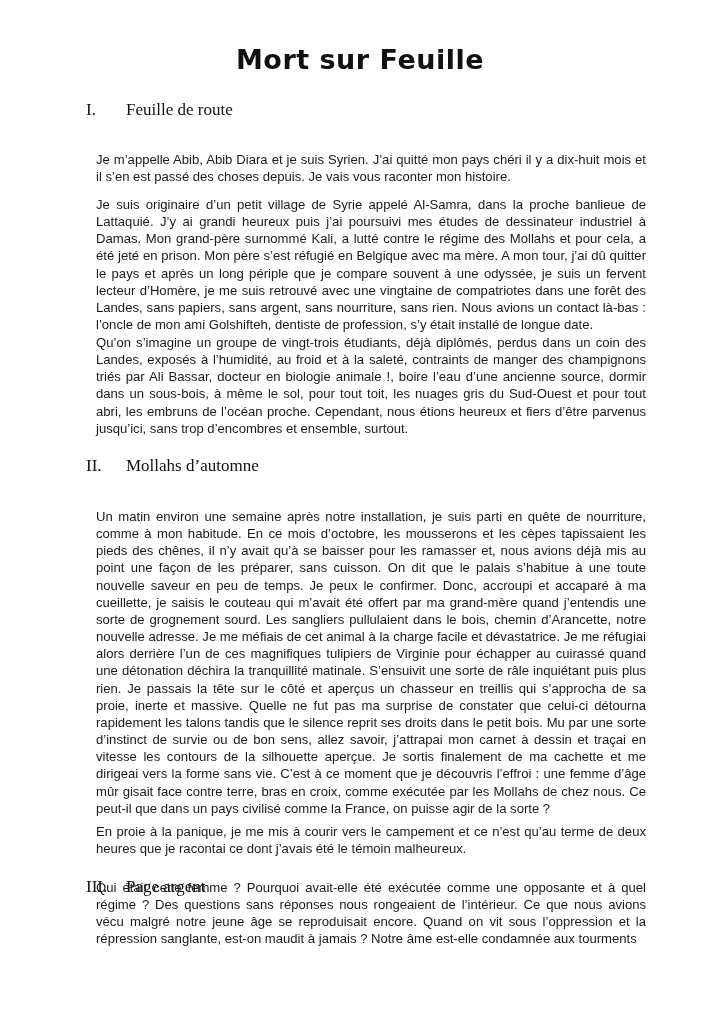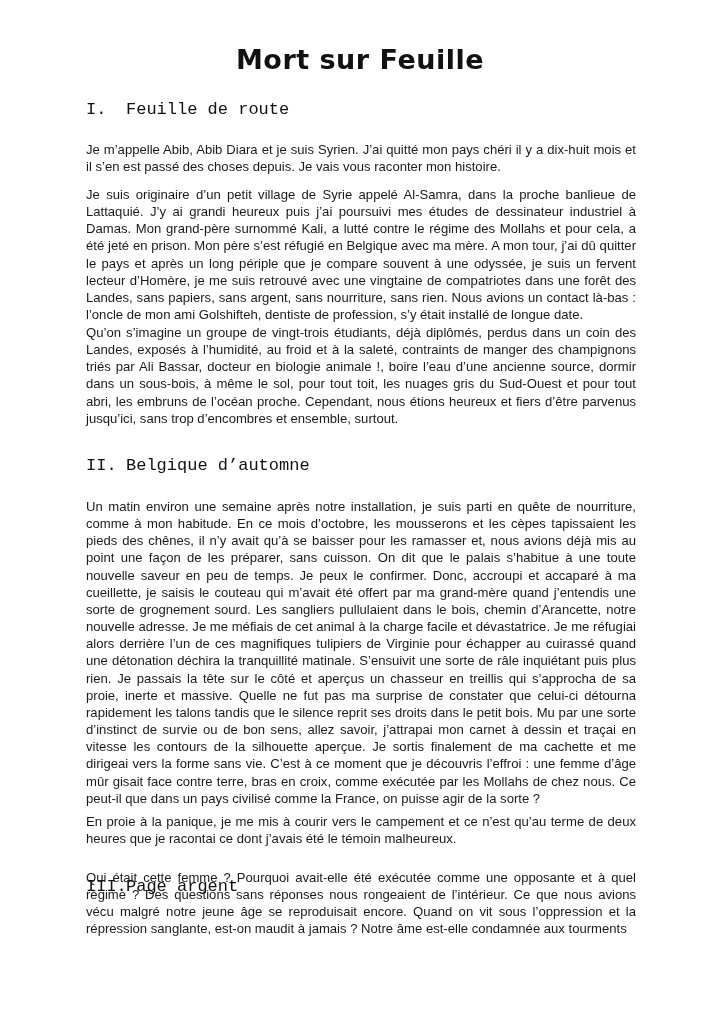--- a/index.html
+++ b/index.html
@@ -4,46 +4,46 @@
 <style>
   html, body { margin: 0; padding: 0; background: #ffffff; }
   body { width: 724px; height: 1023px; overflow: hidden; position: relative; color: #1a1a1a; }
   .page { position: absolute; left: 0; top: 0; width: 724px; height: 1023px; }
   .title {
     position: absolute; left: 0; top: 44px; width: 720px; text-align: center;
     font-family: "DejaVu Sans", sans-serif; font-weight: bold; font-size: 27px;
     letter-spacing: 0.5px; color: #111;
   }
   .section-heading {
-    position: absolute; left: 86px; font-family: Liberation Mono, monospace;
+    position: absolute; left: 86px; font-family: Liberation Serif, serif;
     font-size: 17px; color: #111; white-space: nowrap;
   }
   .section-heading .num { display: inline-block; width: 40px; font-weight: normal; }
   .section-heading .txt { font-weight: normal; }
   .para {
-    position: absolute; left: 86px; width: 550px; margin: 0;
+    position: absolute; left: 86px; width: 550px; margin: 10px;
     font-family: "Liberation Sans", sans-serif; font-size: 13.1px; line-height: 17.15px;
     text-align: justify; color: #1a1a1a;
   }
 </style>
 </head>
 <body>
 
 <div class="page">
   <div class="title">Mort sur Feuille</div>
 
   <div class="section-heading" style="top:100px">
     <span class="num">I.</span><span class="txt">Feuille de route</span>
   </div>
   <p class="para" style="top:141px">Je m’appelle Abib, Abib Diara et je suis Syrien. J’ai quitté mon pays chéri il y a dix-huit mois et il s’en est passé des choses depuis. Je vais vous raconter mon histoire.</p>
   <p class="para" style="top:186px">Je suis originaire d’un petit village de Syrie appelé Al-Samra, dans la proche banlieue de Lattaquié. J’y ai grandi heureux puis j’ai poursuivi mes études de dessinateur industriel à Damas. Mon grand-père surnommé Kali, a lutté contre le régime des Mollahs et pour cela, a été jeté en prison. Mon père s’est réfugié en Belgique avec ma mère.  A mon tour, j’ai dû quitter le pays et après un long périple que je compare souvent à une odyssée, je suis un fervent lecteur d’Homère, je me suis retrouvé avec une vingtaine de compatriotes dans une forêt des Landes, sans papiers, sans argent, sans nourriture, sans rien. Nous avions un contact là-bas : l’oncle de mon ami Golshifteh, dentiste de profession, s’y était installé de longue date.</p>
   <p class="para" style="top:324px">Qu’on s’imagine un groupe de vingt-trois étudiants, déjà diplômés, perdus dans un coin des Landes, exposés à l’humidité, au froid et à la saleté, contraints de manger des champignons triés par Ali Bassar, docteur en biologie animale !, boire l’eau d’une ancienne source, dormir dans un sous-bois, à même le sol, pour tout toit, les nuages gris du Sud-Ouest et pour tout abri, les embruns de l’océan proche. Cependant, nous étions heureux et fiers d’être parvenus jusqu’ici, sans trop d’encombres et ensemble, surtout.</p>
 
   <div class="section-heading" style="top:456px">
-    <span class="num">II.</span><span class="txt">Belgique d’automne</span>
+    <span class="num">II.</span><span class="txt">Mollahs d’automne</span>
   </div>
   <p class="para" style="top:498px">Un matin environ une semaine après notre installation, je suis parti en quête de nourriture, comme à mon habitude. En ce mois d’octobre, les mousserons et les cèpes tapissaient les pieds des chênes, il n’y avait qu’à se baisser pour les ramasser et, nous avions déjà mis au point une façon de les préparer, sans cuisson. On dit que le palais s’habitue à une toute nouvelle saveur en peu de temps. Je peux le confirmer. Donc, accroupi et accaparé à ma cueillette, je saisis le couteau qui m’avait été offert par ma grand-mère quand j’entendis une sorte de grognement sourd. Les sangliers pullulaient dans le bois, chemin d’Arancette, notre nouvelle adresse. Je me méfiais de cet animal à la charge facile et dévastatrice. Je me réfugiai alors derrière l’un de ces magnifiques tulipiers de Virginie pour échapper au cuirassé quand une détonation déchira la tranquillité matinale. S’ensuivit une sorte de râle inquiétant puis plus rien. Je passais la tête sur le côté et aperçus un chasseur en treillis qui s’approcha de sa proie, inerte et massive. Quelle ne fut pas ma surprise de constater que celui-ci détourna rapidement les talons tandis que le silence reprit ses droits dans le petit bois. Mu par une sorte d’instinct de survie ou de bon sens, allez savoir, j’attrapai mon carnet à dessin et traçai en vitesse les contours de la silhouette aperçue. Je sortis finalement de ma cachette et me dirigeai vers la forme sans vie. C’est à ce moment que je découvris l’effroi : une femme d’âge mûr gisait face contre terre, bras en croix, comme exécutée par les Mollahs de chez nous. Ce peut-il que dans un pays civilisé comme la France, on puisse agir de la sorte ?</p>
   <p class="para" style="top:813px">En proie à la panique, je me mis à courir vers le campement et ce n’est qu’au terme de deux heures que je racontai ce dont j’avais été le témoin malheureux.</p>
 
   <div class="section-heading" style="top:877px">
     <span class="num">III.</span><span class="txt">Page argent</span>
   </div>
   <p class="para" style="top:869px">Qui était cette femme ? Pourquoi avait-elle été exécutée comme une opposante et à quel régime ? Des questions sans réponses nous rongeaient de l’intérieur. Ce que nous avions vécu malgré notre jeune âge se reproduisait encore. Quand on vit sous l’oppression et la répression sanglante, est-on maudit à jamais ? Notre âme est-elle condamnée aux tourments</p>
 </div>
 

